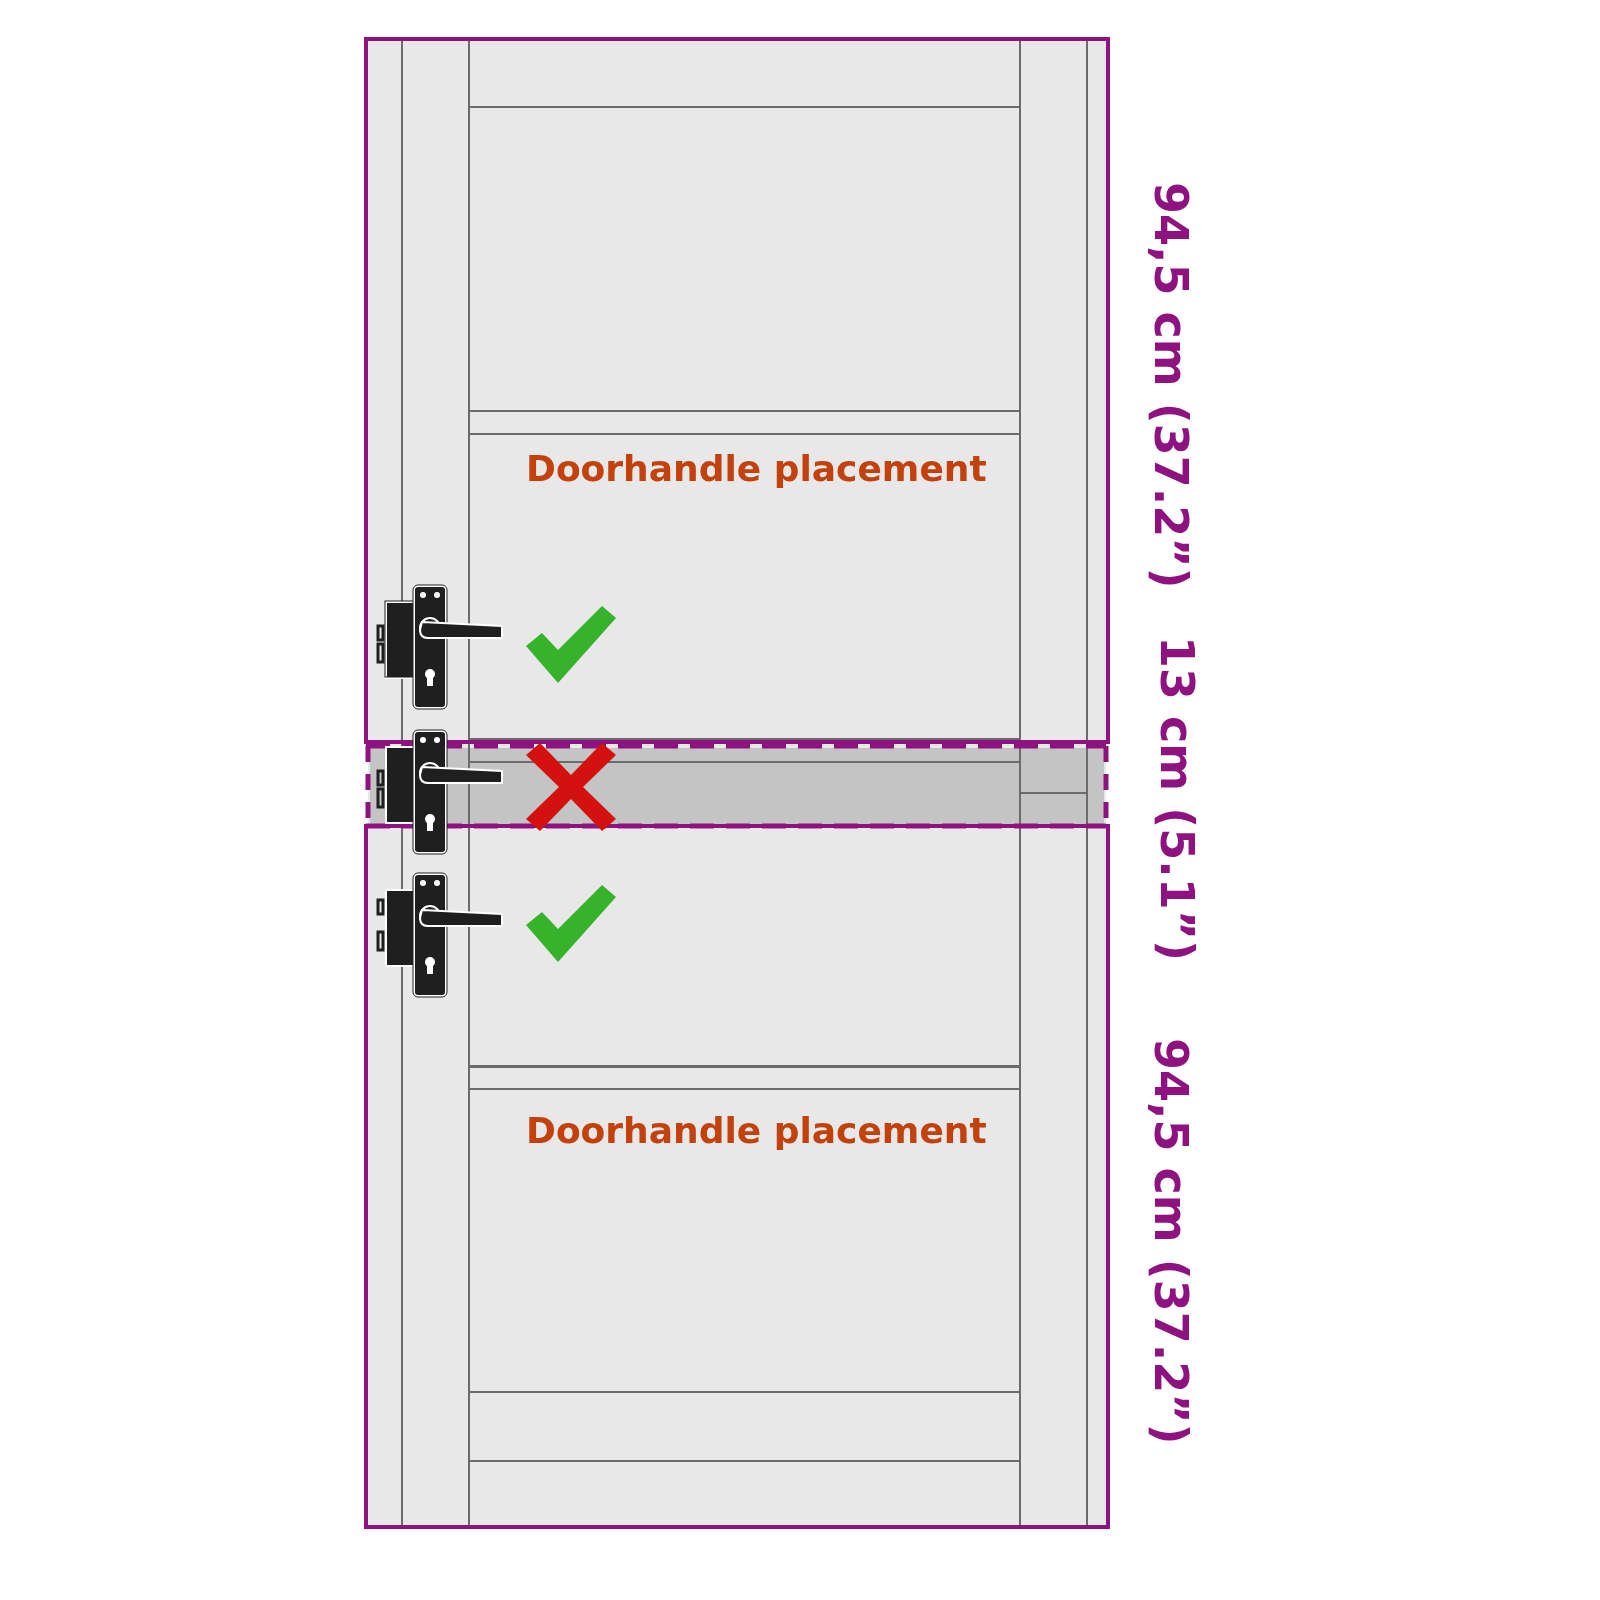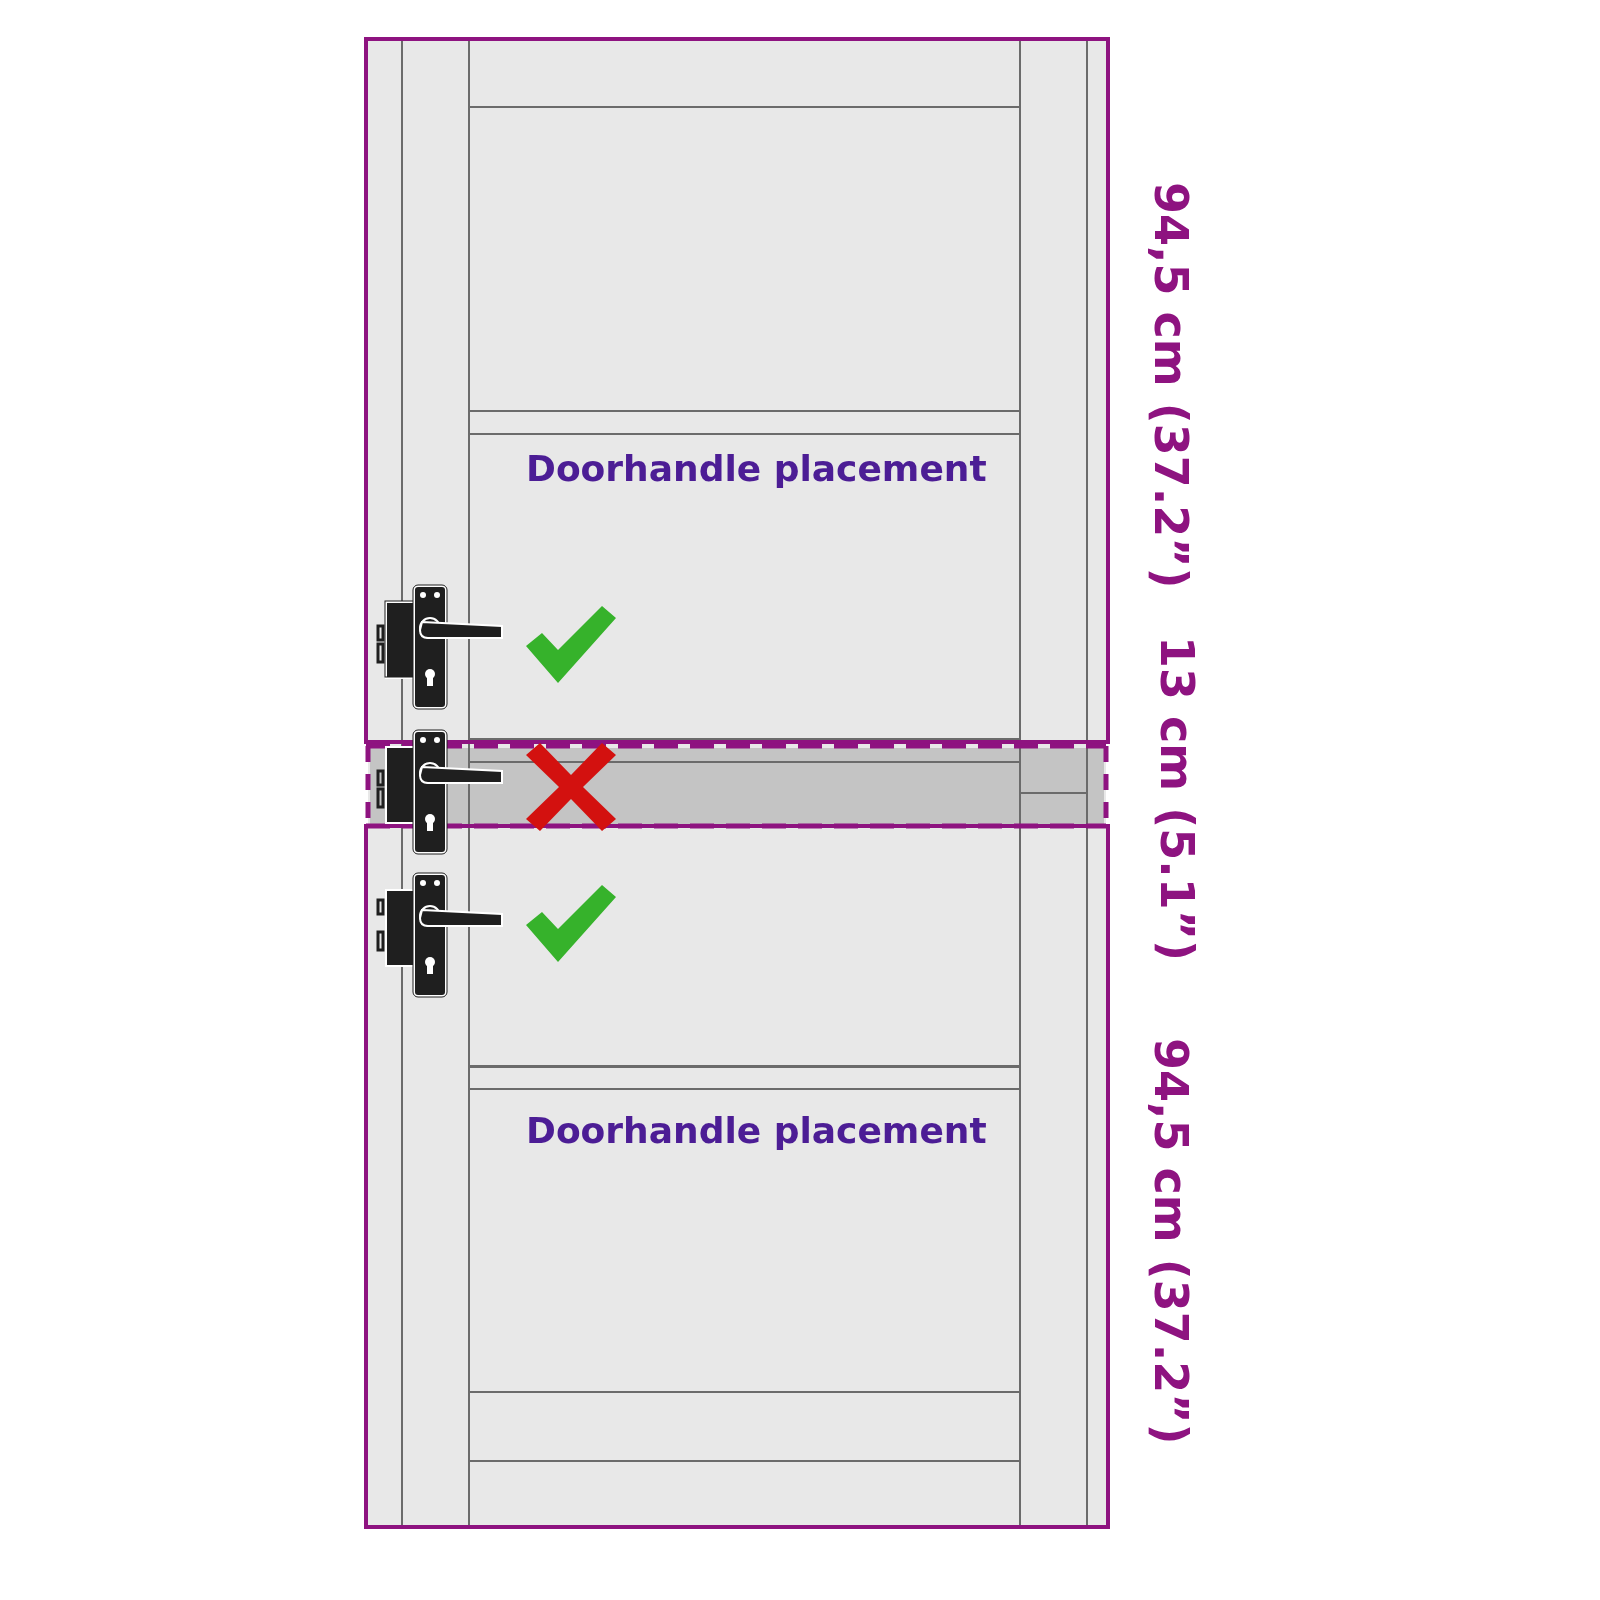--- a/index.html
+++ b/index.html
@@ -4,21 +4,21 @@
   <style>
     html, body { margin: 0; padding: 0; background: #ffffff; }
     body { width: 1600px; height: 1600px; position: relative; overflow: hidden;
            font-family: "DejaVu Sans", sans-serif; }
     .abs { position: absolute; }
     .door-bg { background: #e8e8e8; }
     .vline { position: absolute; width: 2px; background: #6b6b6b; }
     .hline { position: absolute; height: 2px; background: #6b6b6b; }
     .box { position: absolute; border: 4px solid #8e1380; box-sizing: border-box; }
     .band { position: absolute; background: #c4c4c4; }
-    .label { position: absolute; color: #4c1d95; font-weight: bold; font-size: 36px;
+    .label { position: absolute; color: #c2410c; font-weight: bold; font-size: 36px;
              white-space: nowrap; font-family: "DejaVu Sans", sans-serif; letter-spacing: 0px; }
     .dim { position: absolute; color: #8e1380; font-weight: bold; font-size: 46px; white-space: nowrap;
            transform-origin: 0 0; transform: rotate(90deg); font-family: "DejaVu Sans", sans-serif; }
     svg { position: absolute; overflow: visible; }
   </style>
 </head>
 <body>
 
 <div class="abs door-bg" style="left:368px; top:41px; width:738px; height:1484px;"></div>
 

